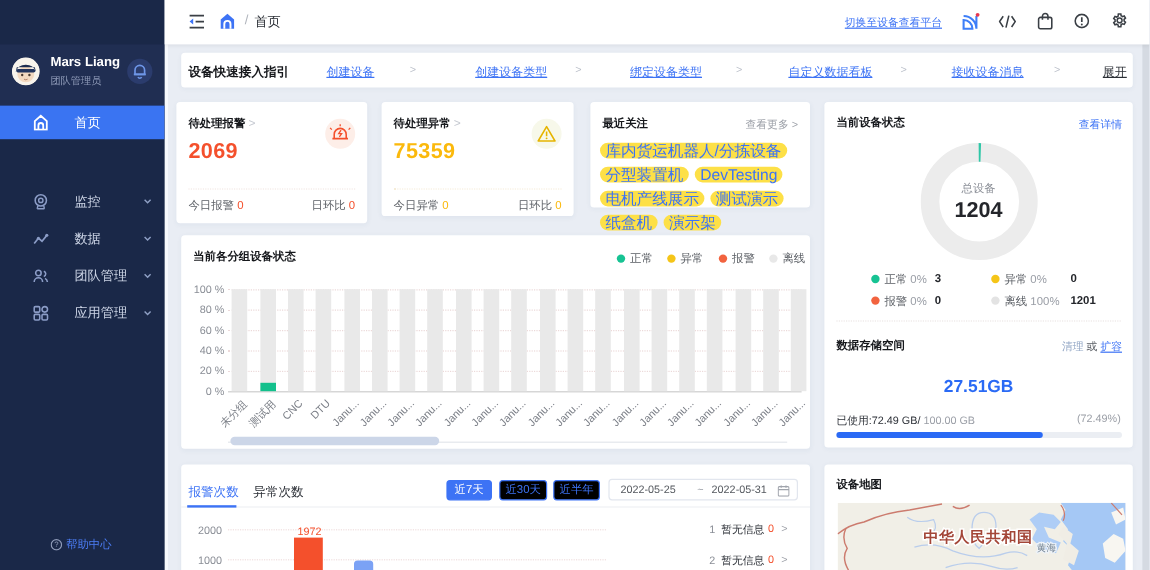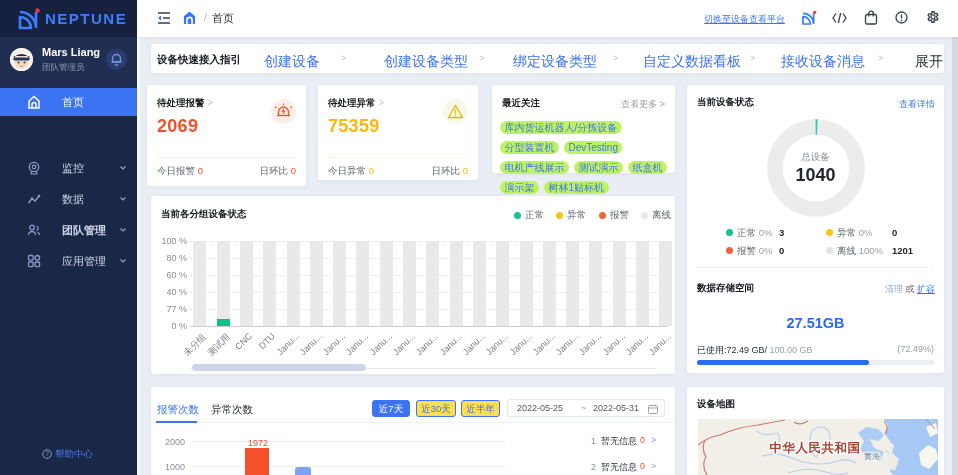--- a/index.html
+++ b/index.html
@@ -20,61 +20,53 @@
 .navitem .chev{position:absolute;right:10px;top:50%;transform:translateY(-50%);width:8px;height:8px;}
 #nav-home{background:#3a74f2;color:#fff;top:0;height:28px;}
 
 #topbar{position:absolute;left:137px;top:0;width:821px;height:37px;background:#fff;box-shadow:0 1px 3px rgba(0,0,0,0.06);z-index:4;}
 
 #contentstrip{position:absolute;left:137px;top:37px;width:3px;height:438px;background:#f7f9fc;}
 #scrollbar{position:absolute;left:952px;top:37px;width:6px;height:438px;background:#d5dae2;}
 
 #quickbar{left:151px;top:44px;width:793px;height:29px;}
 #quickbar .t{position:absolute;left:6px;top:9px;font-size:10.5px;font-weight:bold;color:#16181c;}
-.qstep{position:absolute;top:9px;font-size:14px;color:#3d73f5;transform:translateX(-50%);white-space:nowrap;}
+.qstep{position:absolute;top:9px;font-size:10px;color:#3d73f5;transform:translateX(-50%);white-space:nowrap;text-decoration:underline;}
 .qsep{position:absolute;top:9px;font-size:9px;color:#b9bec8;transform:translateX(-50%);white-space:nowrap;}
 
 #card1{left:147px;top:85px;width:159px;height:101px;}
 #card2{left:318px;top:85px;width:160px;height:95px;}
 #card3{left:492px;top:85px;width:183px;height:88px;}
 .statT{position:absolute;left:10px;top:12px;font-size:9.5px;font-weight:bold;color:#16181c;}
 .statN{position:absolute;left:10px;top:31px;font-size:18px;font-weight:bold;letter-spacing:0.3px;}
 .statDiv{position:absolute;left:10px;right:10px;top:72px;border-top:1px dotted #f0e4e0;}
 .statRow{position:absolute;left:10px;right:10px;top:80px;font-size:9.5px;color:#5c6066;}
 .iconcirc{position:absolute;width:25px;height:25px;border-radius:50%;}
 
-.pill{display:inline-block;background:#bef264;color:#3d73f5;border-radius:7px;font-size:10px;height:13px;line-height:13px;padding:0 4.5px;margin-right:5px;text-align:center;}
+.pill{display:inline-block;background:#fde047;color:#3d73f5;border-radius:7px;font-size:13px;height:13px;line-height:13px;padding:0 4.5px;margin-right:5px;text-align:center;}
 
 #rightcard{left:687px;top:85px;width:257px;height:288px;}
 #mapcard{left:687px;top:387px;width:257px;height:150px;}
 #barcard{left:151px;top:196px;width:524px;height:178px;}
 #botcard{left:151px;top:387px;width:524px;height:150px;}
 .cardT{position:absolute;font-size:9.5px;font-weight:bold;color:#16181c;}
 .leg{position:absolute;font-size:9.5px;color:#5c6066;}
 .dot{display:inline-block;width:7px;height:7px;border-radius:50%;margin-right:4px;vertical-align:-0.5px;}
 .ylab{position:absolute;font-size:9px;color:#8a8e96;text-align:right;width:30px;}
 .xlab{position:absolute;font-size:9px;color:#7a7e86;transform:rotate(-45deg);transform-origin:right top;text-align:right;width:60px;}
 .gridline{position:absolute;border-top:1px dotted #ecd9d9;height:0;}
 .bar{position:absolute;background:#e9e9e9;width:13px;}
 .btn{position:absolute;height:17px;font-size:9.5px;line-height:15px;text-align:center;border-radius:3px;}
 .btn.fill{background:#3d73f5;color:#fff;border:1px solid #3d73f5;}
-.btn.line{background:#fde047;color:#3d73f5;border:1px solid #3d73f5;}
+.btn.line{background:#000000;color:#3d73f5;border:1px solid #3d73f5;}
 </style>
 </head>
 <body>
 
 <div id="sidebar">
-  <div id="logoarea">
-    <svg class="abs" style="left:17px;top:7px" width="24" height="24" viewBox="0 0 24 24">
-      <path d="M3 21 L3 10 A 11 11 0 0 1 14 21 Z" fill="none" stroke="#3d7ef8" stroke-width="2.6"></path>
-      <path d="M3 5 A 16 16 0 0 1 19 21 L19 5" fill="none" stroke="#3d7ef8" stroke-width="2.6"></path>
-      <circle cx="20.5" cy="3.5" r="2.2" fill="#e8384f"></circle>
-    </svg>
-    <div class="abs" style="left:45px;top:10px;font-size:15px;font-weight:bold;color:#3d7ef8;letter-spacing:1.5px;">NEPTUNE</div>
-  </div>
   <div id="userarea">
     <div class="abs" style="left:10px;top:11px;width:23px;height:23px;border-radius:50%;background:#f6f0e8;overflow:hidden;">
       <svg width="23" height="23" viewBox="0 0 23 23">
         <circle cx="11.5" cy="11.5" r="11.5" fill="#f8f4ec"></circle>
         <ellipse cx="11.5" cy="14" rx="7" ry="6.5" fill="#f3d9c0"></ellipse>
         <path d="M3 12 A 9 9 0 0 1 20 12 L19 8 L4 8 Z" fill="#1c2c50"></path>
         <rect x="3.5" y="9.5" width="16" height="3" rx="1.5" fill="#23355e"></rect>
         <circle cx="8.5" cy="14.5" r="1" fill="#4a3a30"></circle>
         <circle cx="14.5" cy="14.5" r="1" fill="#4a3a30"></circle>
         <path d="M10 18 Q11.5 19 13 18" stroke="#b5836a" stroke-width="0.8" fill="none"></path>
@@ -112,21 +104,21 @@
       <svg class="ic" viewBox="0 0 14 14">
           <path d="M1.5 11 L5 6.5 L8 9 L12.5 3.5" fill="none" stroke="#8b9cc6" stroke-width="1.4"></path>
           <circle cx="5" cy="6.5" r="1.3" fill="#8b9cc6"></circle>
           <circle cx="12" cy="4" r="1.3" fill="#8b9cc6"></circle>
         </svg>
       <span class="txt">数据</span>
       <svg class="chev" viewBox="0 0 8 8">
           <path d="M1.5 2.5 L4 5 L6.5 2.5" fill="none" stroke="#8fa0c5" stroke-width="1.2"></path>
         </svg>
     </div>
-    <div class="navitem" style="top:126px;font-weight:bold;">
+    <div class="navitem" style="top:126px;">
       <svg class="ic" viewBox="0 0 14 14">
           <circle cx="5" cy="4.5" r="2.3" fill="none" stroke="#8b9cc6" stroke-width="1.3"></circle>
           <path d="M1.5 12 A 3.5 3.5 0 0 1 8.5 12" fill="none" stroke="#8b9cc6" stroke-width="1.3"></path>
           <path d="M9.5 3 a 2.3 2.3 0 0 1 0 4.4 M10.5 9 a 3.5 3.5 0 0 1 2 3" fill="none" stroke="#8b9cc6" stroke-width="1.3"></path>
         </svg>
       <span class="txt">团队管理</span>
       <svg class="chev" viewBox="0 0 8 8">
           <path d="M1.5 2.5 L4 5 L6.5 2.5" fill="none" stroke="#8fa0c5" stroke-width="1.2"></path>
         </svg>
     </div>
@@ -238,21 +230,21 @@
 </div>
 
 <div class="card" id="rightcard">
   <div class="cardT" style="left:10px;top:11px;">当前设备状态</div>
   <div class="abs blue" style="right:9px;top:13px;font-size:9px;">查看详情</div>
   <svg class="abs" style="left:79.6px;top:33.5px" width="98" height="98" viewBox="0 0 98 98">
     <circle cx="49" cy="49" r="41" fill="none" stroke="#ececec" stroke-width="15.5"></circle>
     <path d="M48.6 8 A 41 41 0 0 1 50.3 8.02" fill="none" stroke="#2fc7a7" stroke-width="15.5"></path>
   </svg>
   <div class="abs" style="left:0;top:66px;width:257px;text-align:center;font-size:9.5px;color:#8a8e96;">总设备</div>
-  <div class="abs" style="left:0;top:80px;width:257px;text-align:center;font-size:18px;font-weight:bold;color:#24262b;">1040</div>
+  <div class="abs" style="left:0;top:80px;width:257px;text-align:center;font-size:18px;font-weight:bold;color:#24262b;">1204</div>
   <div class="leg" style="left:39px;top:141.5px;"><span class="dot" style="background:#17c393;"></span>正常 <span style="color:#9a9ea6;">0%</span></div>
   <div class="leg b" style="left:92px;top:141.5px;color:#24262b;">3</div>
   <div class="leg" style="left:139px;top:141.5px;"><span class="dot" style="background:#f5c518;"></span>异常 <span style="color:#9a9ea6;">0%</span></div>
   <div class="leg b" style="left:205px;top:141.5px;color:#24262b;">0</div>
   <div class="leg" style="left:39px;top:159.5px;"><span class="dot" style="background:#f2633f;"></span>报警 <span style="color:#9a9ea6;">0%</span></div>
   <div class="leg b" style="left:92px;top:159.5px;color:#24262b;">0</div>
   <div class="leg" style="left:139px;top:159.5px;"><span class="dot" style="background:#e3e3e3;"></span>离线 <span style="color:#9a9ea6;">100%</span></div>
   <div class="leg b" style="left:205px;top:159.5px;color:#24262b;">1201</div>
   <div class="abs" style="left:10px;right:10px;top:182px;border-top:1px dotted #e8e2e0;"></div>
   <div class="cardT" style="left:10px;top:197px;">数据存储空间</div>
@@ -272,21 +264,21 @@
   <div class="leg" style="left:490px;top:13px;"><span class="dot" style="background:#e8e8e8;"></span>离线</div>
   <div id="plot">
       <div class="ylab" style="left:6px;top:40px;">100 %</div>
       <div class="gridline" style="left:39px;top:45px;width:478px;"></div>
       <div class="ylab" style="left:6px;top:57px;">80 %</div>
       <div class="gridline" style="left:39px;top:62px;width:478px;"></div>
       <div class="ylab" style="left:6px;top:74px;">60 %</div>
       <div class="gridline" style="left:39px;top:79px;width:478px;"></div>
       <div class="ylab" style="left:6px;top:91px;">40 %</div>
       <div class="gridline" style="left:39px;top:96px;width:478px;"></div>
-      <div class="ylab" style="left:6px;top:108px;">77 %</div>
+      <div class="ylab" style="left:6px;top:108px;">20 %</div>
       <div class="gridline" style="left:39px;top:113px;width:478px;"></div>
       <div class="ylab" style="left:6px;top:125px;">0 %</div>
       <div class="abs" style="left:39px;top:130px;width:478px;border-top:1px solid #ccc;"></div>
       <div class="bar" style="left:42.3px;top:45px;height:85px;"></div>
       <div class="xlab" style="left:-10.7px;top:135px;">未分组</div>
       <div class="bar" style="left:65.6px;top:45px;height:85px;"></div>
       <div class="abs" style="left:65.6px;top:123px;width:13px;height:7px;background:#13c08c;"></div>
       <div class="xlab" style="left:12.6px;top:135px;">测试用</div>
       <div class="bar" style="left:88.9px;top:45px;height:85px;"></div>
       <div class="xlab" style="left:35.9px;top:135px;">CNC</div>

